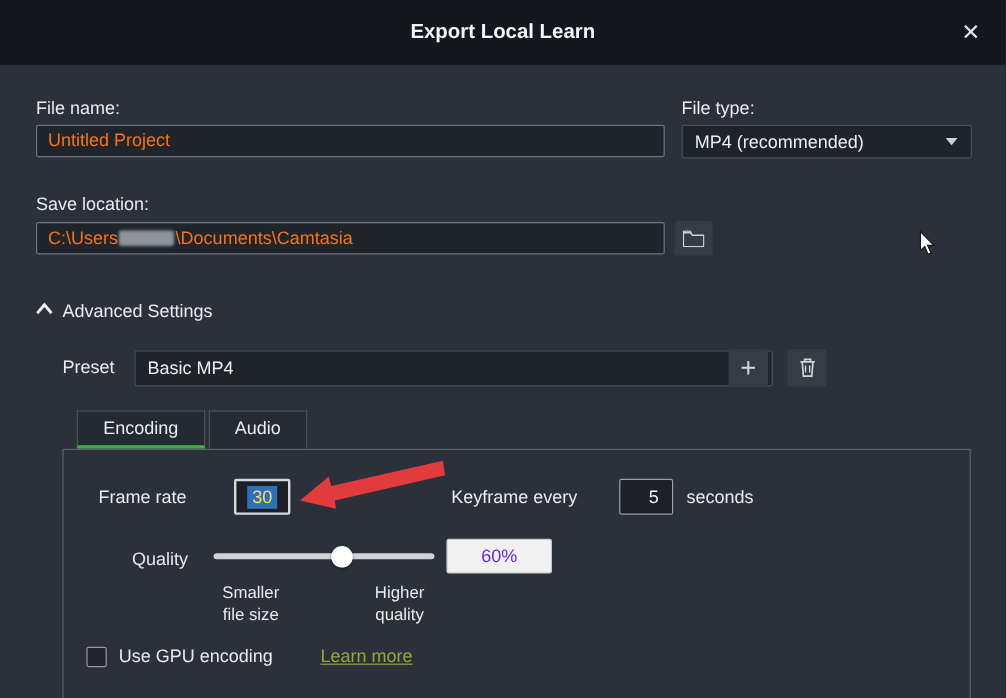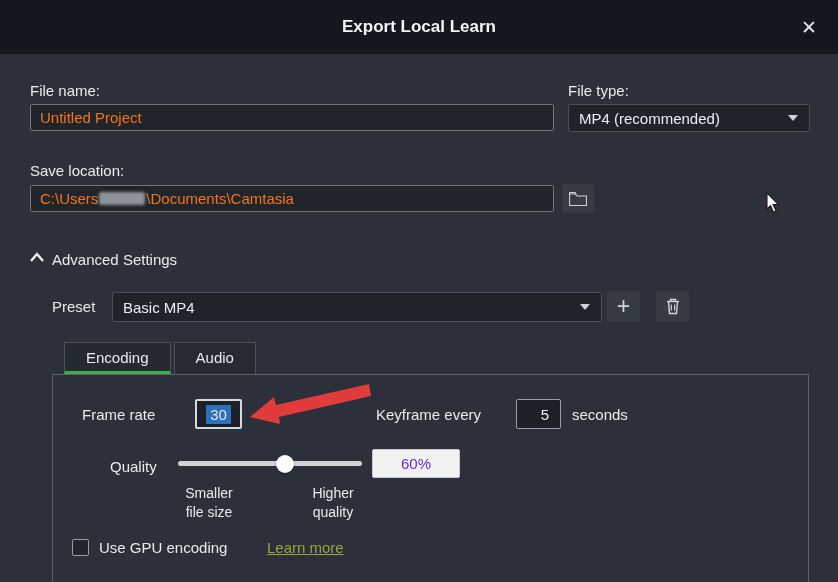--- a/index.html
+++ b/index.html
@@ -81,21 +81,21 @@
     position: absolute; left: 52px; top: 374px; width: 757px; height: 230px;
     border: 1px solid #5c6169; background: #2b303a;
   }
 
   .frame-rate-box {
     position: absolute; left: 195px; top: 399px; width: 47px; height: 30px;
     background: #1d2127; border: 2px solid #d7dadd; border-radius: 2px;
     display: flex; align-items: center; justify-content: center;
     font-size: 15px;
   }
-  .frame-rate-box .sel { background: #2d71ba; color: #e5e5e5; padding: 1px 4px; }
+  .frame-rate-box .sel { background: #2d71ba; color: #fde047; padding: 1px 4px; }
 
   .keyframe-box {
     position: absolute; left: 516px; top: 399px; width: 45px; height: 30px;
     background: #1d2127; border: 1px solid #9aa0a6; border-radius: 2px;
     display: flex; align-items: center; justify-content: flex-end;
     padding-right: 11px; font-size: 15px; color: #f0f2f4;
   }
 
   .quality-value-box {
     position: absolute; left: 372px; top: 449px; width: 88px; height: 29px;
@@ -162,21 +162,21 @@
       <path d="M0.5 2 L6.5 2 L8 4 L17.5 4 L17.5 13.5 L0.5 13.5 Z M0.5 2 L0.5 0.5 L6 0.5 L7 2" fill="none" stroke="#cdd1d5" stroke-width="1.2"></path>
     </svg>
   </div>
 
   <svg class="adv-chevron" viewBox="0 0 14 12">
     <polyline points="1,9 7,2 13,9" fill="none" stroke="#eceef1" stroke-width="2.4"></polyline>
   </svg>
   <div class="label" style="left:52px; top:251px;">Advanced Settings</div>
 
   <div class="label" style="left:52px; top:298px;">Preset</div>
-  <div class="dropdown" style="left:112px; top:292px; width:490px; height:30px;">
+  <div class="dropdown" style="left:112px; top:292px; width:532px; height:30px;">
     <span>Basic MP4</span>
     <span class="chev"></span>
   </div>
   <div class="icon-btn" style="left:607px; top:291px; width:33px; height:31px; font-size:23px; font-weight:300;">
     <span>+</span>
   </div>
   <div class="icon-btn" style="left:656px; top:291px; width:33px; height:31px;">
     <svg width="16" height="17" viewBox="0 0 16 17">
       <path d="M2 3.5 H14" stroke="#d2d6da" stroke-width="1.4"></path>
       <path d="M5.5 3.5 V1.5 H10.5 V3.5" fill="none" stroke="#d2d6da" stroke-width="1.4"></path>

